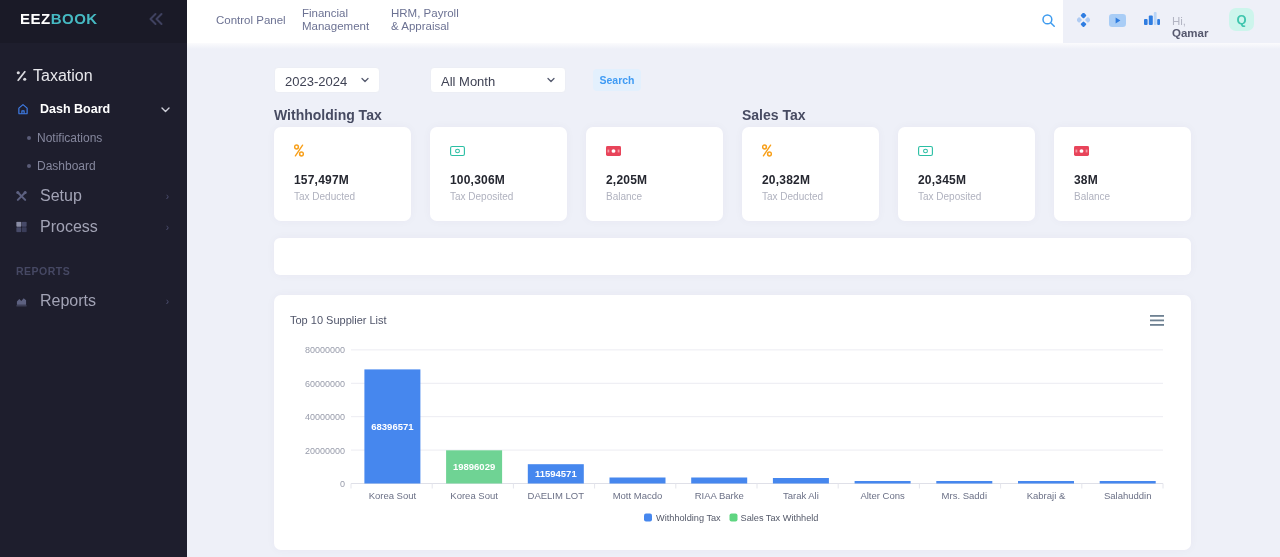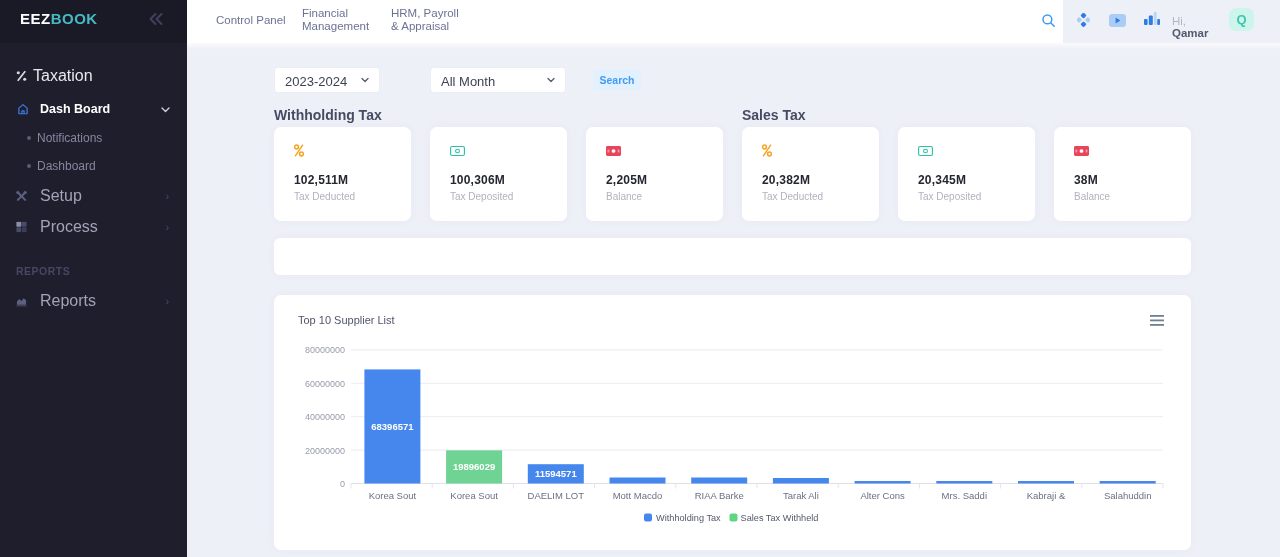--- a/index.html
+++ b/index.html
@@ -175,21 +175,21 @@
 
   <div class="sect-title" style="left:274px;top:107px;">Withholding Tax</div>
   <div class="sect-title" style="left:742px;top:107px;">Sales Tax</div>
 
   <div class="card" style="left:274px;">
     <svg class="pct" viewBox="0 0 10 13" fill="none" stroke="#f8a01b">
         <circle cx="2.5" cy="3" r="1.9" stroke-width="1.5"></circle>
         <circle cx="7.5" cy="10" r="1.9" stroke-width="1.5"></circle>
         <line x1="8.6" y1="1.2" x2="1.4" y2="11.8" stroke-width="1.4" stroke-linecap="round"></line>
       </svg>
-    <div class="cval">102,511M</div>
+    <div class="cval">157,497M</div>
     <div class="clab">Tax Deducted</div>
   </div>
   <div class="card" style="left:430px;">
     <svg class="cic" style="top:18.5px;height:10px;" width="15" height="10" viewBox="0 0 20 14" fill="none" preserveAspectRatio="none">
         <rect x="0.8" y="0.8" width="18.4" height="12.4" rx="2" stroke="#2bbfa4" stroke-width="1.5"></rect>
         <circle cx="10" cy="7" r="2.6" stroke="#2bbfa4" stroke-width="1.4"></circle>
       </svg>
     <div class="cval">100,306M</div>
     <div class="clab">Tax Deposited</div>
   </div>
@@ -227,21 +227,21 @@
         <rect x="2" y="5" width="2.4" height="4" fill="#f49aa6"></rect>
         <rect x="15.6" y="5" width="2.4" height="4" fill="#f49aa6"></rect>
       </svg>
     <div class="cval">38M</div>
     <div class="clab">Balance</div>
   </div>
 
   <div id="strip" class="abs"></div>
 
   <div id="chartcard" class="abs">
-    <div class="abs" style="left:24px;top:19px;font-size:11px;color:#50556a;">Top 10 Supplier List</div>
+    <div class="abs" style="left:16px;top:19px;font-size:11px;color:#50556a;">Top 10 Supplier List</div>
     <svg class="abs" style="right:27px;top:20px;" width="14" height="11" viewBox="0 0 14 11">
         <rect y="0" width="14" height="1.8" fill="#6e8192"></rect>
         <rect y="4.5" width="14" height="1.8" fill="#6e8192"></rect>
         <rect y="9" width="14" height="1.8" fill="#6e8192"></rect>
       </svg>
     <svg class="abs" style="left:0;top:0;" width="917" height="255" viewBox="0 0 917 255" font-family="Liberation Sans, sans-serif">
       <line x1="77" y1="54.9" x2="889" y2="54.9" stroke="#ececf2" stroke-width="1"></line>
       <line x1="77" y1="88.3" x2="889" y2="88.3" stroke="#ececf2" stroke-width="1"></line>
       <line x1="77" y1="121.7" x2="889" y2="121.7" stroke="#ececf2" stroke-width="1"></line>
       <line x1="77" y1="155.1" x2="889" y2="155.1" stroke="#ececf2" stroke-width="1"></line>

